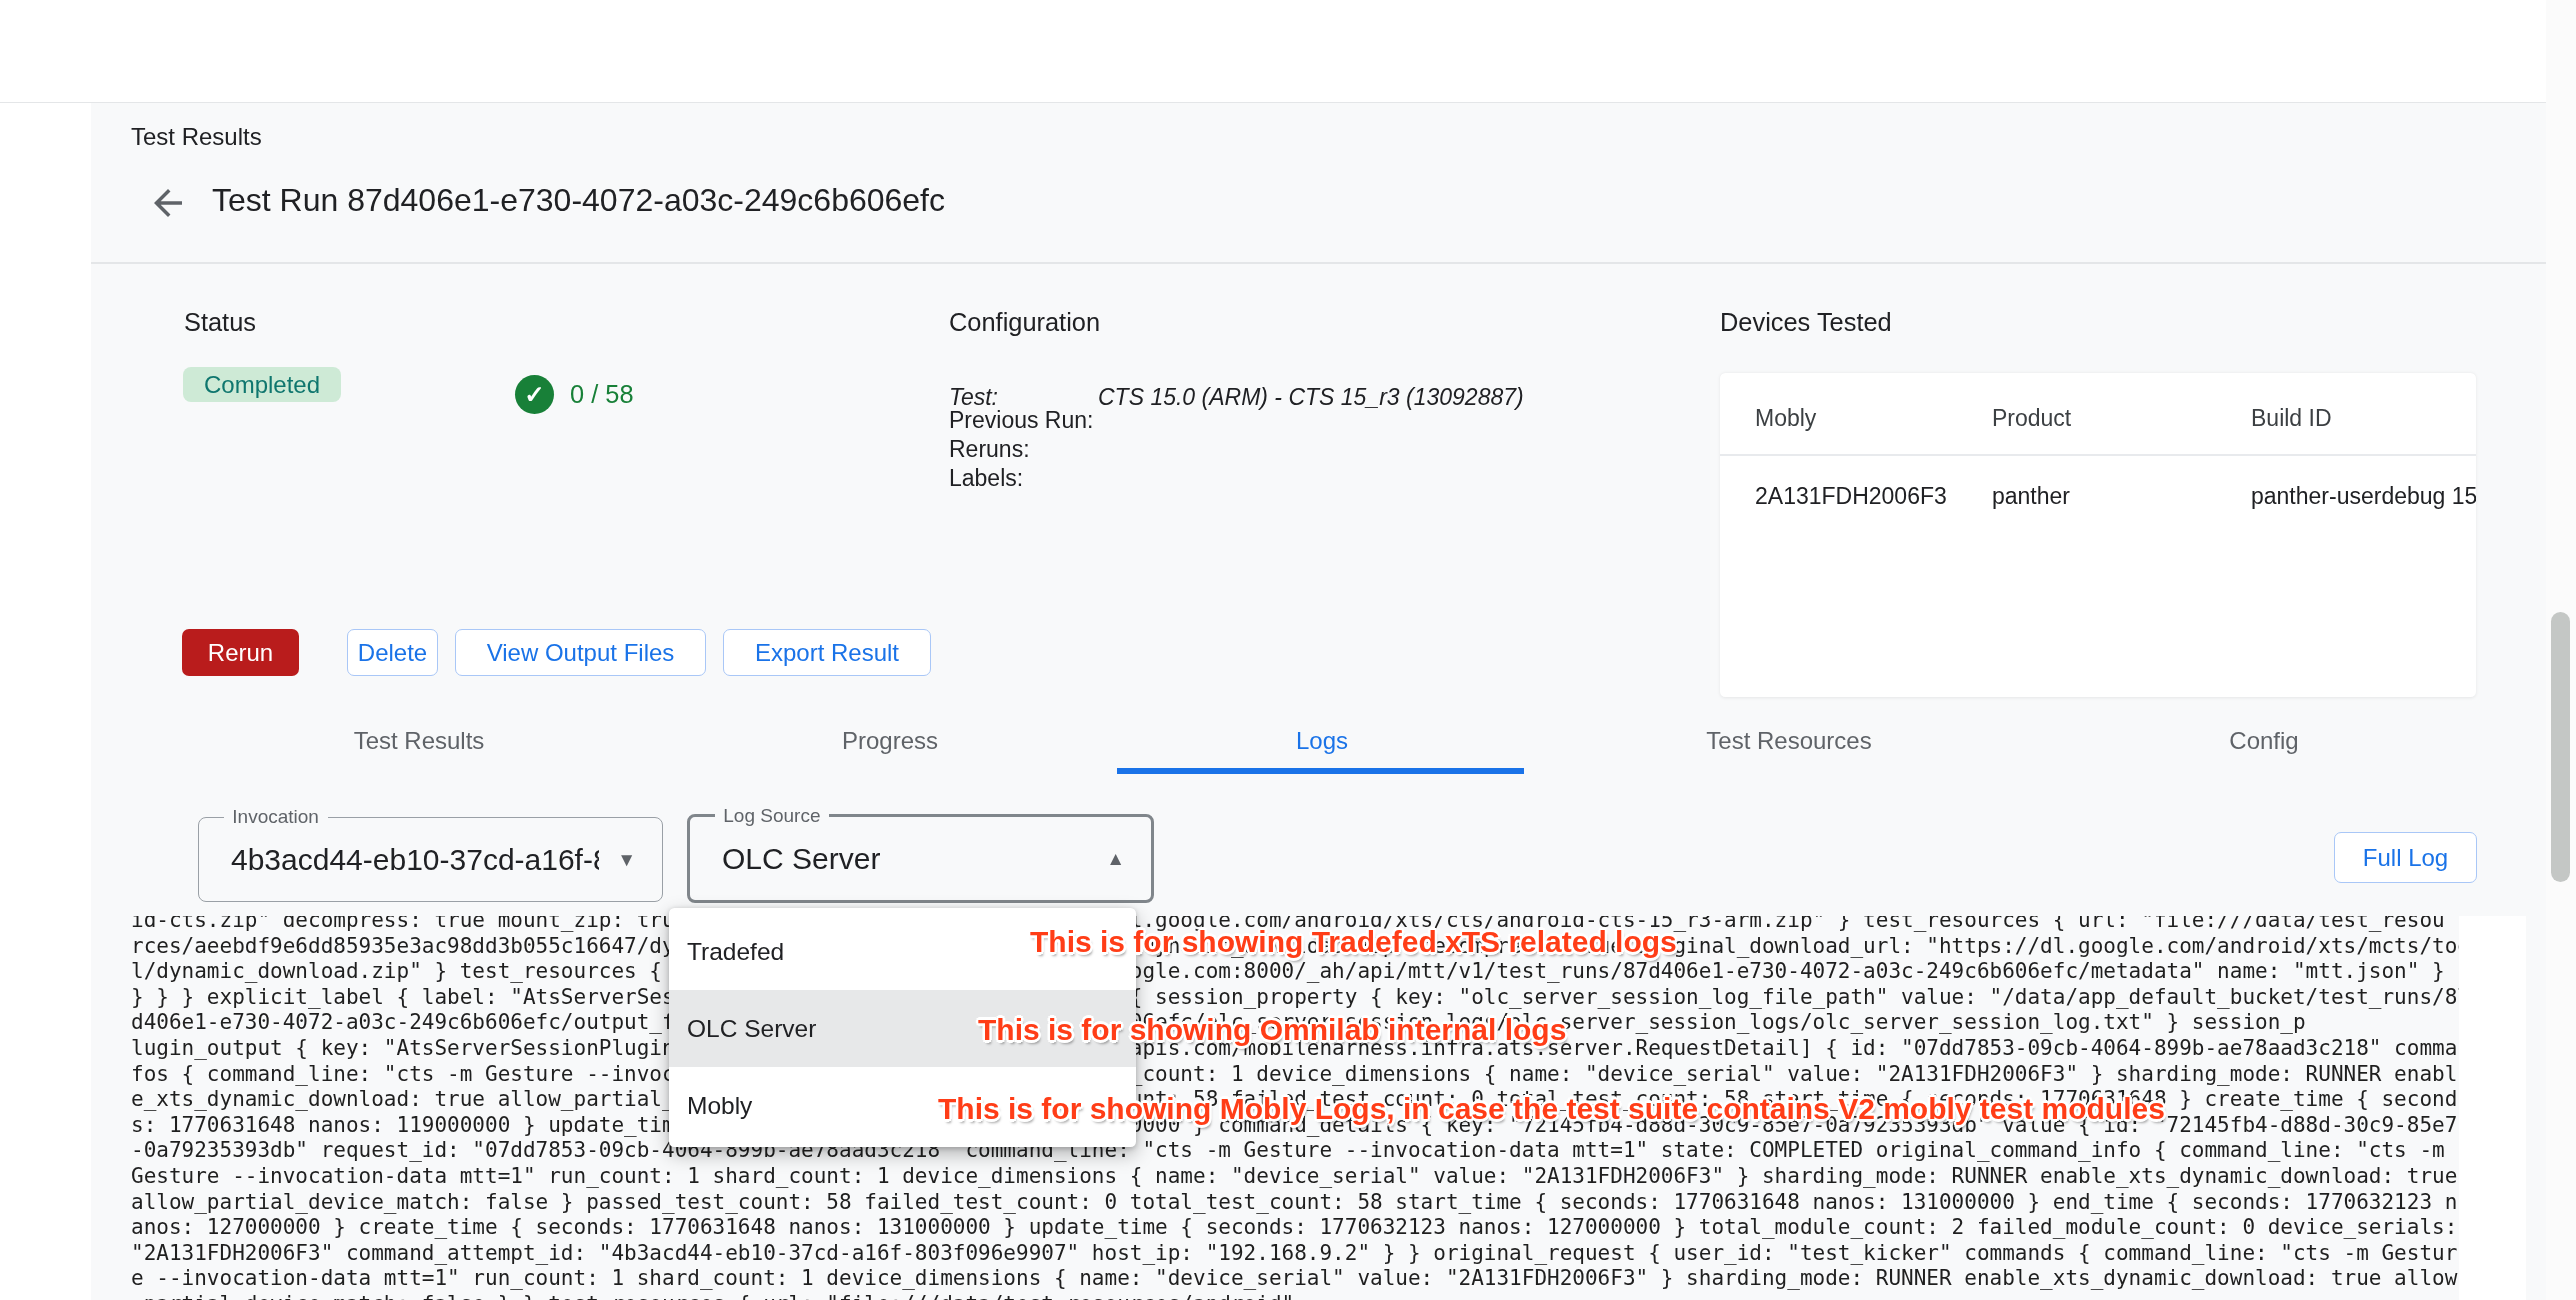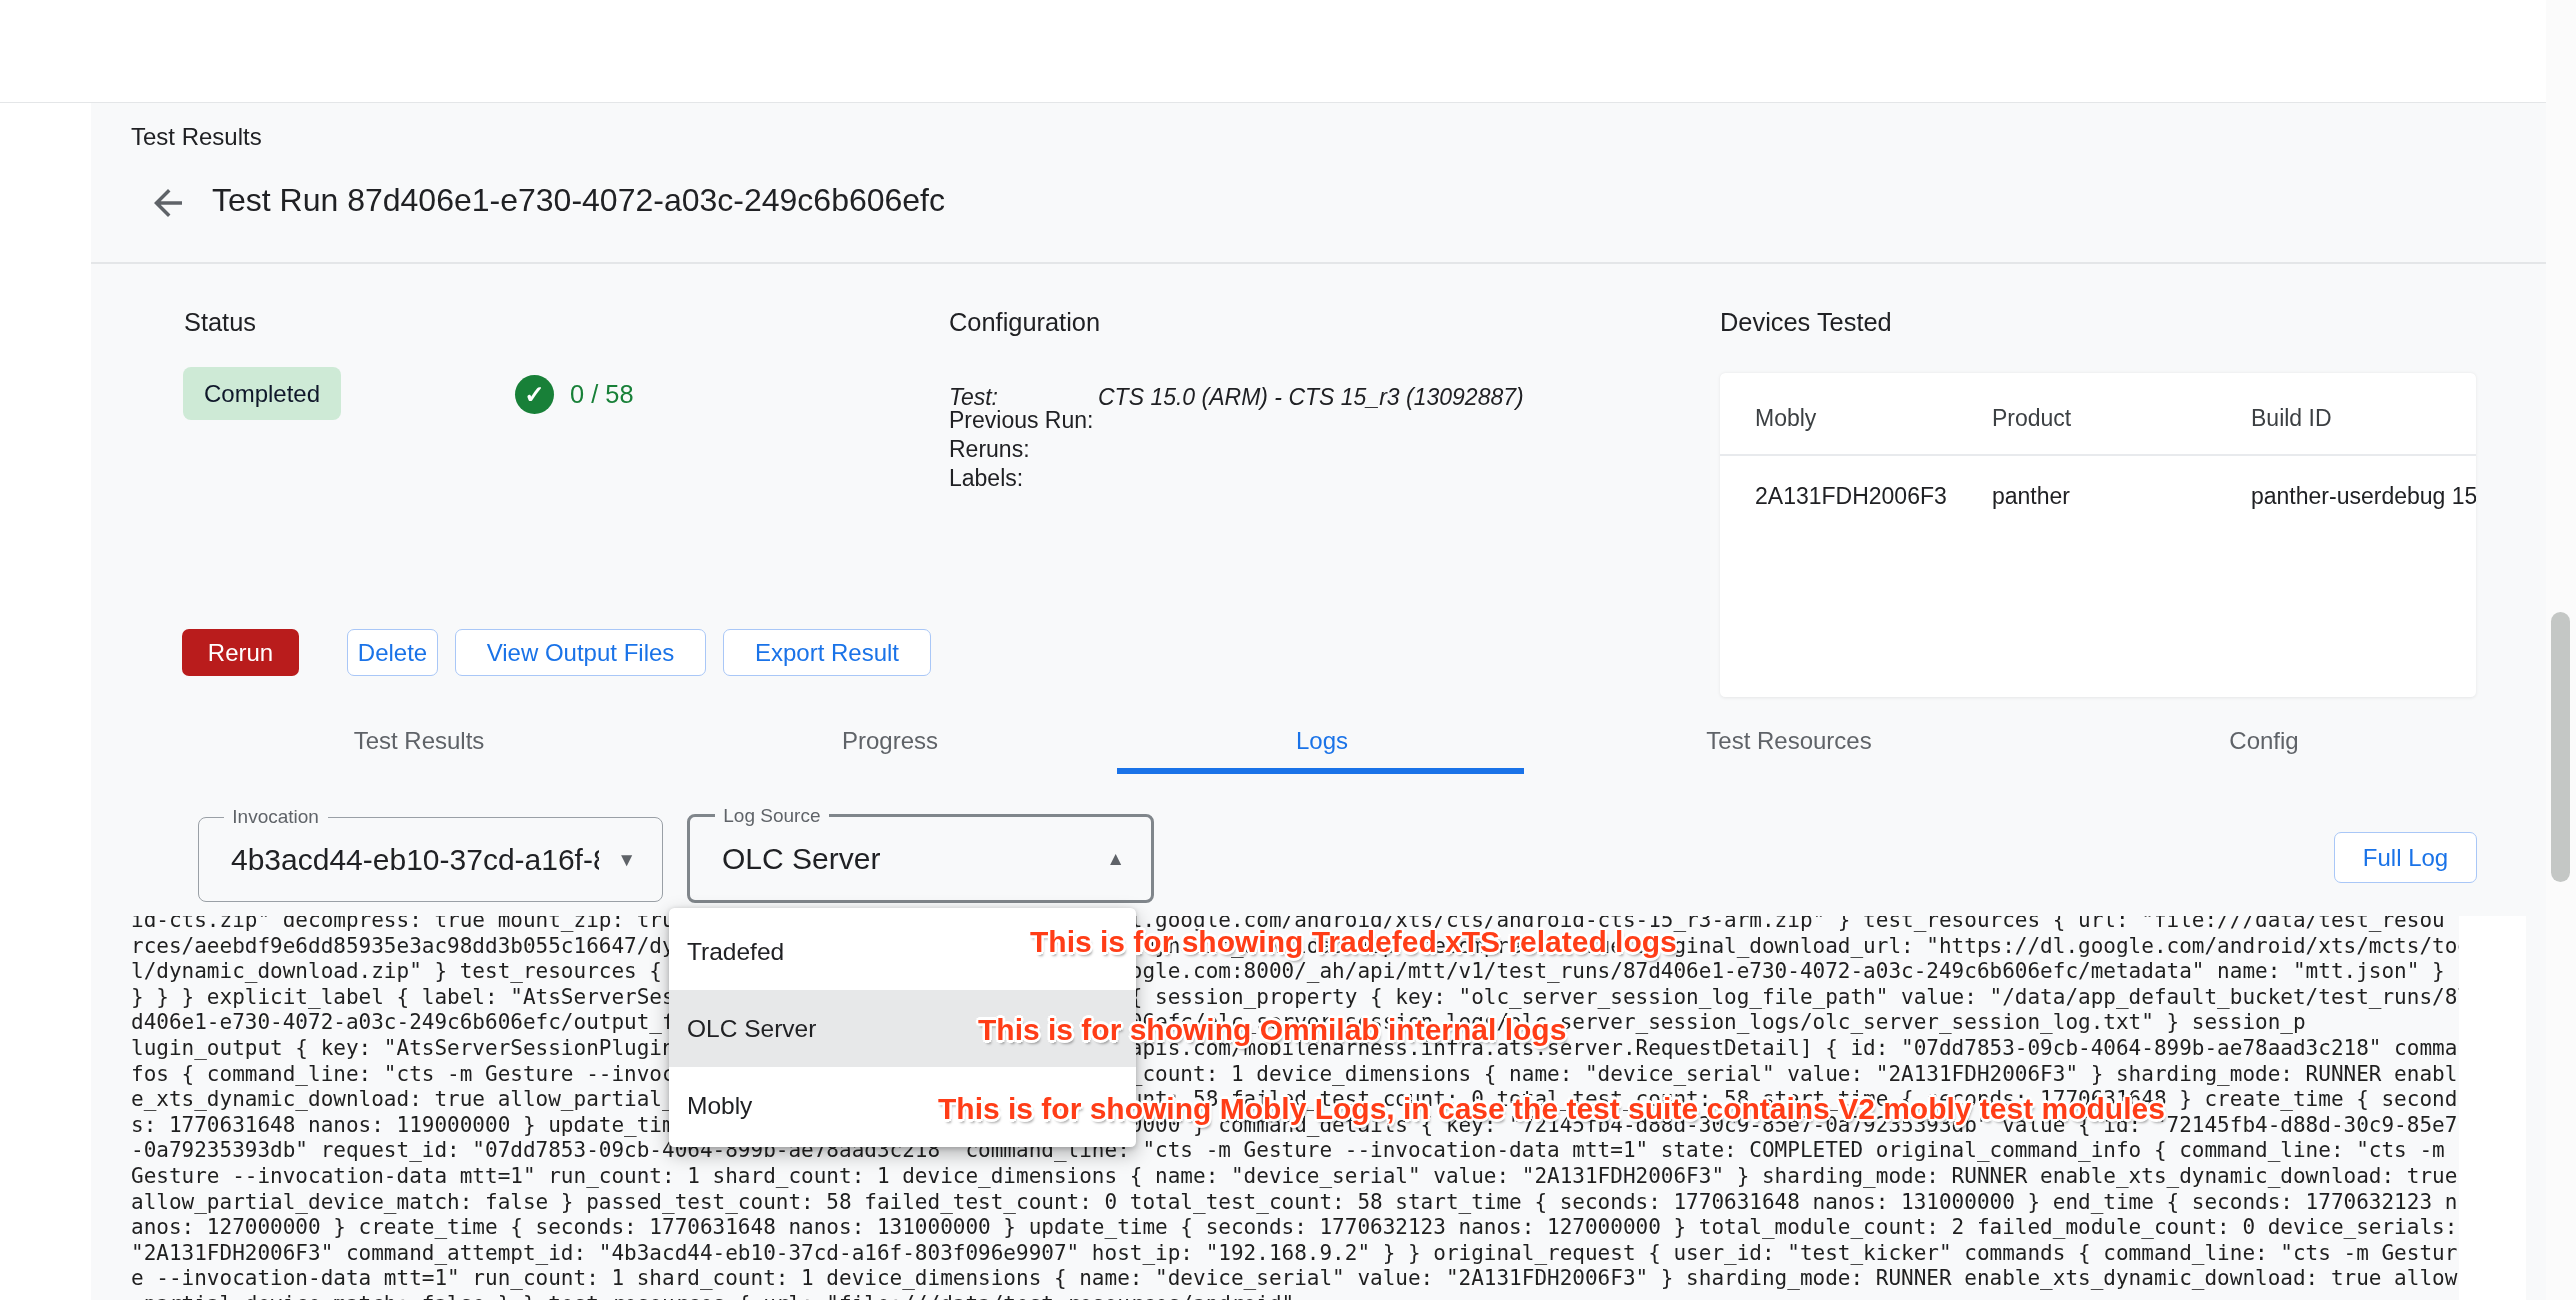--- a/index.html
+++ b/index.html
@@ -36,22 +36,22 @@
   
   .breadcrumb { left:131px; top:123px; font-size:24px; color:#202124; }
   .back-arrow { left:147px; top:182px; width:42px; height:42px; cursor:pointer; }
   .back-arrow svg { width:42px; height:42px; fill:#5f6368; }
   .page-title { left:212px; top:182px; font-size:32px; color:#202124; }
   .title-divider { left:91px; top:262px; width:2485px; height:1.8px; background:#e4e6e8; }
 
   .section-h { font-size:25.4px; color:#202124; }
 
   
-  .status-chip { left:183px; top:367px; width:158px; height:53px; background:#ceead6; border-radius:8px;
-                 display:flex; align-items:center; justify-content:center; font-size:24px; color:#0f172a; }
+  .status-chip { left:183px; top:367px; width:158px; height:35px; background:#ceead6; border-radius:8px;
+                 display:flex; align-items:center; justify-content:center; font-size:24px; color:#0f766e; }
   .check-wrap { left:515px; top:375px; display:flex; align-items:center; gap:16px; }
   .check-circle { width:39px; height:39px; border-radius:50%; background:#188038; color:#fff;
                   display:flex; align-items:center; justify-content:center; font-size:24.5px; font-weight:700; }
   .count-text { font-size:25.4px; color:#188038; }
 
   
   .config-row { font-size:23px; color:#202124; }
   .config-label { position:absolute; left:0; top:0; }
   .config-value { position:absolute; left:149px; top:0; white-space:nowrap; }
 

